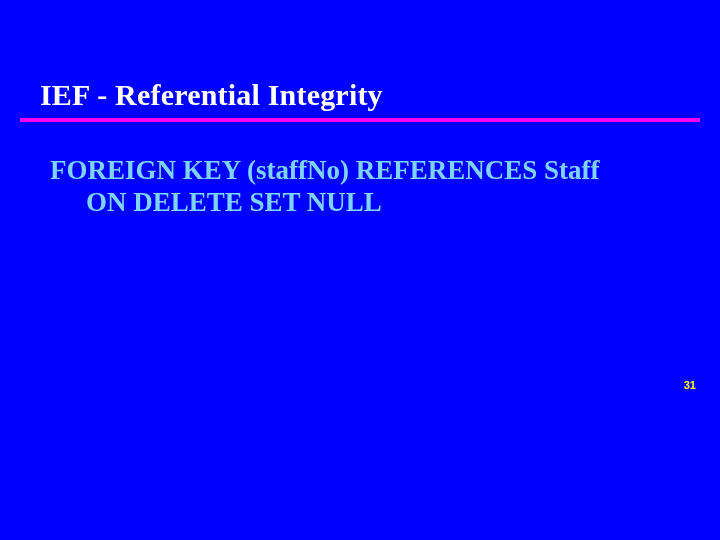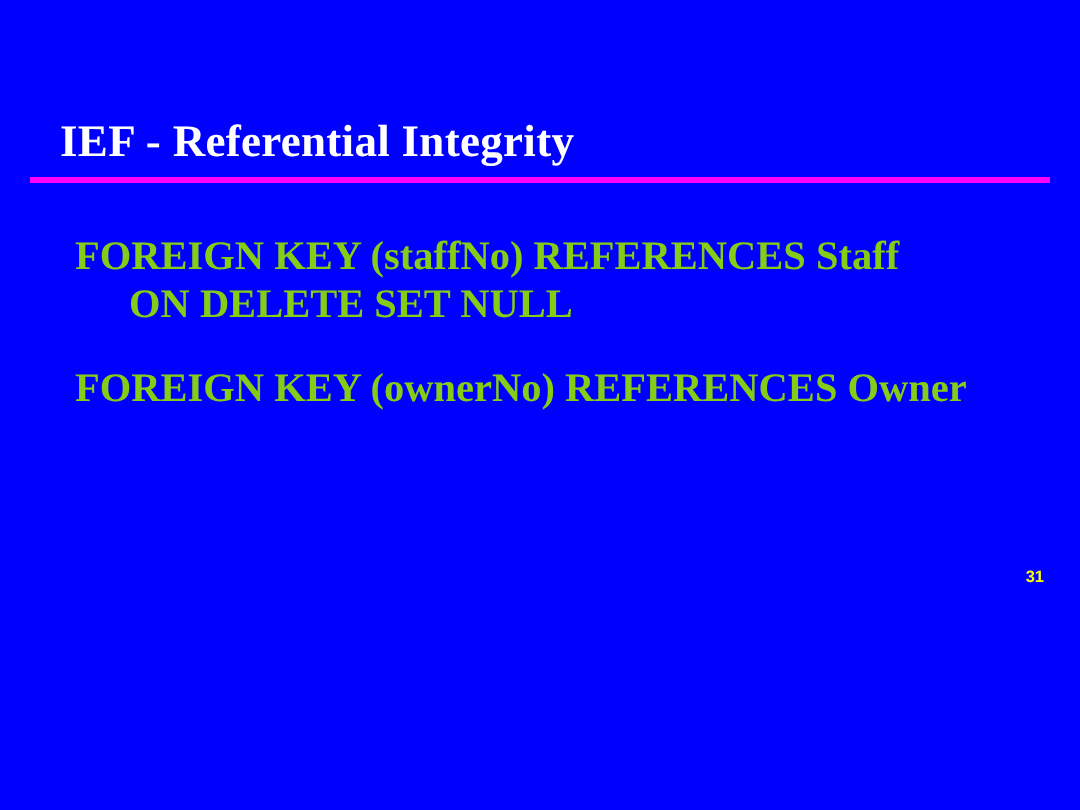--- a/index.html
+++ b/index.html
@@ -29,21 +29,21 @@
     left: 20px;
     width: 680px;
     height: 4px;
     background: #ff00ff;
   }
   .body-text {
     position: absolute;
     top: 155px;
     left: 50px;
     right: 40px;
-    color: #84cc16;
+    color: #7dd3fc;
     font-size: 27px;
     font-weight: bold;
     line-height: 1.18;
   }
   .block {
     margin-bottom: 24px;
   }
   .indent {
     padding-left: 36px;
     font-family: Liberation Serif, serif;
@@ -65,19 +65,18 @@
 
   <div class="title">IEF - Referential Integrity</div>
   <div class="underline"></div>
 
   <div class="body-text">
     <div class="block">
       <div>FOREIGN KEY (staffNo) REFERENCES Staff</div>
       <div class="indent">ON DELETE SET NULL</div>
     </div>
     <div class="block">
-      <div>FOREIGN KEY (ownerNo) REFERENCES Owner</div>
     </div>
   </div>
 
   <div class="pagenum">31</div>
 
 </div>
 
 </body></html>

